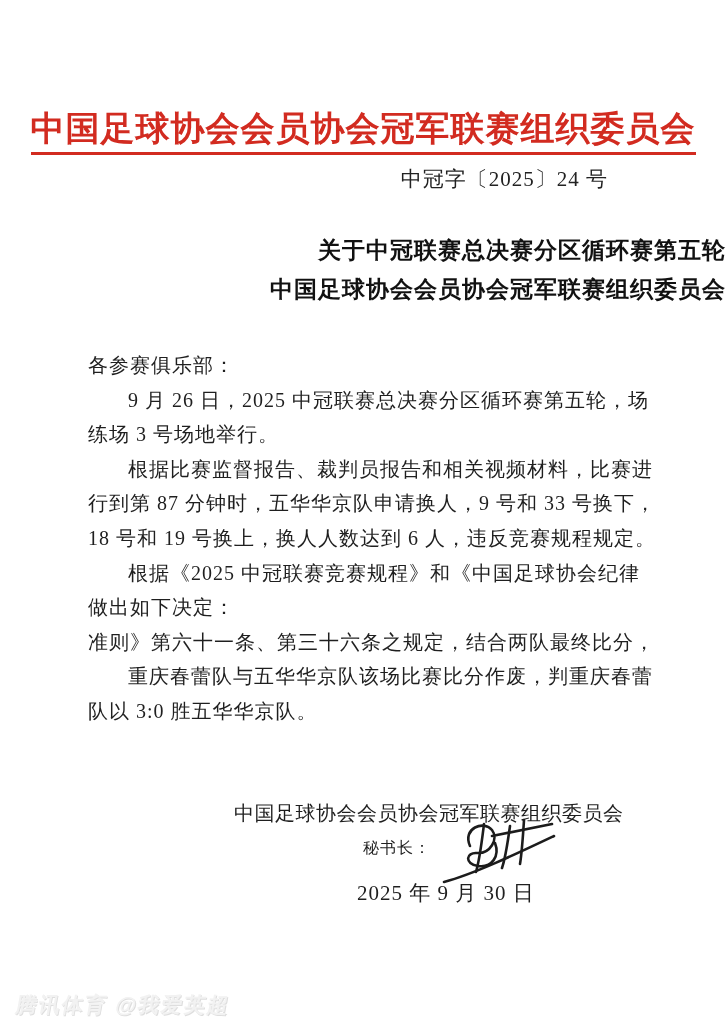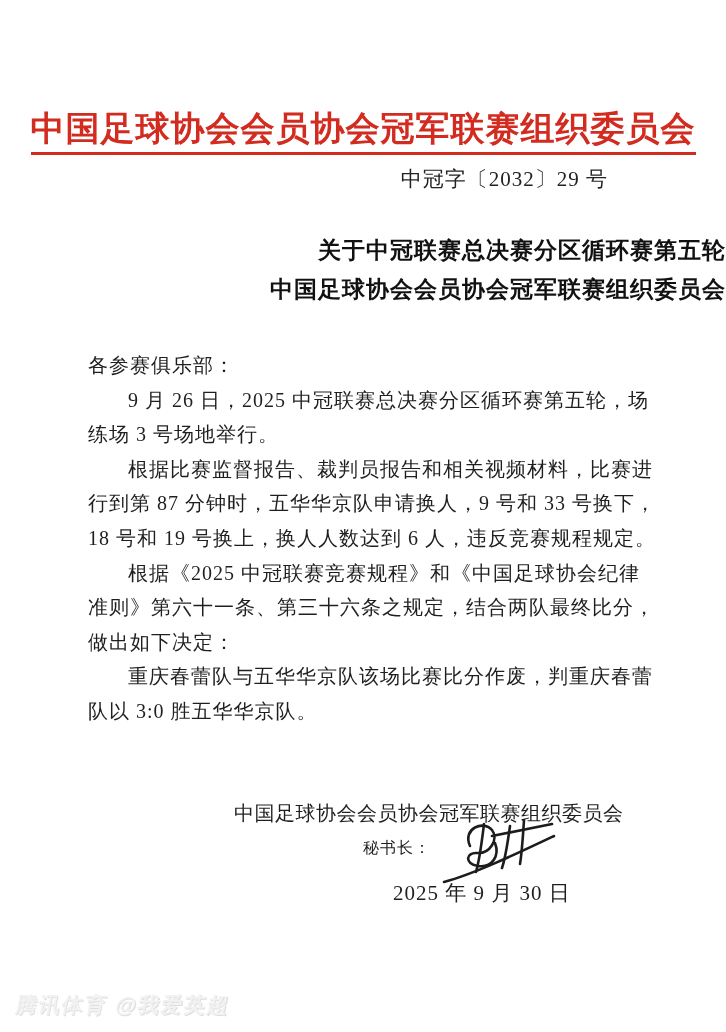--- a/index.html
+++ b/index.html
@@ -105,21 +105,20 @@
     height: 78px;
   }
   .sig-date {
     position: absolute;
     top: 879px;
     left: 357px;
     font-size: 21px;
     letter-spacing: 1px;
     color: #1f1f1f;
     white-space: nowrap;
-    margin-left: 36px;
   }
 
   
   .watermark {
     position: absolute;
     top: 991px;
     left: 16px;
     font-family: "Liberation Sans", "DejaVu Sans", sans-serif;
     font-size: 21px;
     font-weight: bold;
@@ -132,37 +131,37 @@
 </style>
 </head>
 <body>
 
 <div class="page">
 
   <div class="org-header-wrap">
     <div class="org-header">中国足球协会会员协会冠军联赛组织委员会</div>
   </div>
 
-  <div class="doc-number">中冠字〔2032〕29 号</div>
+  <div class="doc-number">中冠字〔2025〕24 号</div>
 
   <div class="doc-title">
     <div>关于中冠联赛总决赛分区循环赛第五轮</div>
     <div>中国足球协会会员协会冠军联赛组织委员会</div>
   </div>
 
   <div class="body-text">
     <div class="line">各参赛俱乐部：</div>
     <div class="line indent">9 月 26 日，2025 中冠联赛总决赛分区循环赛第五轮，场</div>
     <div class="line">练场 3 号场地举行。</div>
     <div class="line indent">根据比赛监督报告、裁判员报告和相关视频材料，比赛进</div>
     <div class="line">行到第 87 分钟时，五华华京队申请换人，9 号和 33 号换下，</div>
     <div class="line">18 号和 19 号换上，换人人数达到 6 人，违反竞赛规程规定。</div>
     <div class="line indent">根据《2025 中冠联赛竞赛规程》和《中国足球协会纪律</div>
+    <div class="line">做出如下决定：</div>
     <div class="line">准则》第六十一条、第三十六条之规定，结合两队最终比分，</div>
-    <div class="line">做出如下决定：</div>
     <div class="line indent">重庆春蕾队与五华华京队该场比赛比分作废，判重庆春蕾</div>
     <div class="line">队以 3:0 胜五华华京队。</div>
   </div>
 
   <div class="sig-org">中国足球协会会员协会冠军联赛组织委员会</div>
 
   <div class="sig-role">秘书长：</div>
 
   <svg class="sig-scribble" viewBox="0 0 118 78">
     <g fill="none" stroke="#1c1c1c" stroke-width="2.6" stroke-linecap="round">

